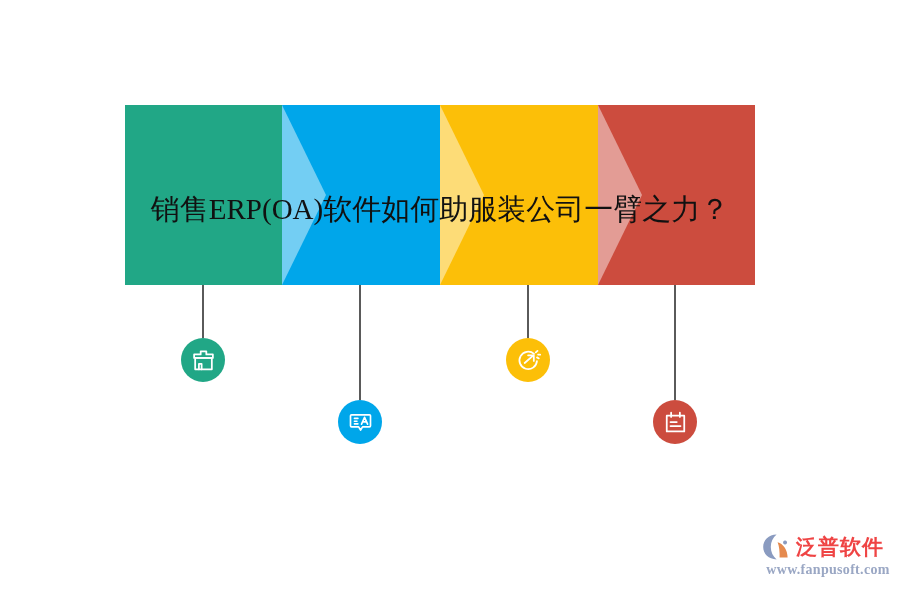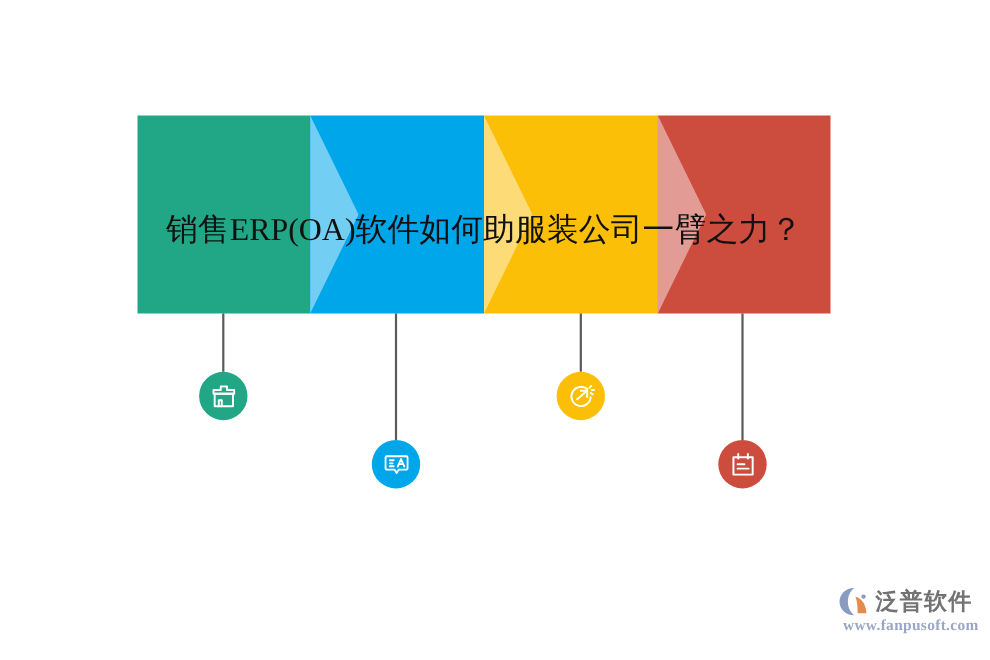--- a/index.html
+++ b/index.html
@@ -97,21 +97,21 @@
   .wm-row {
     display: flex;
     align-items: center;
     gap: 4px;
   }
   .wm-mark { width: 30px; height: 28px; flex: 0 0 30px; }
   .wm-name {
     font-family: "DejaVu Sans", sans-serif;
     font-size: 21px;
     font-weight: bold;
-    color: #737373;
+    color: #ef4444;
     letter-spacing: 1px;
     line-height: 26px;
   }
   .wm-url {
     font-family: "Liberation Serif", serif;
     font-size: 14px;
     font-weight: bold;
     color: #9aa7c4;
     letter-spacing: 0.3px;
     margin-top: 1px;

